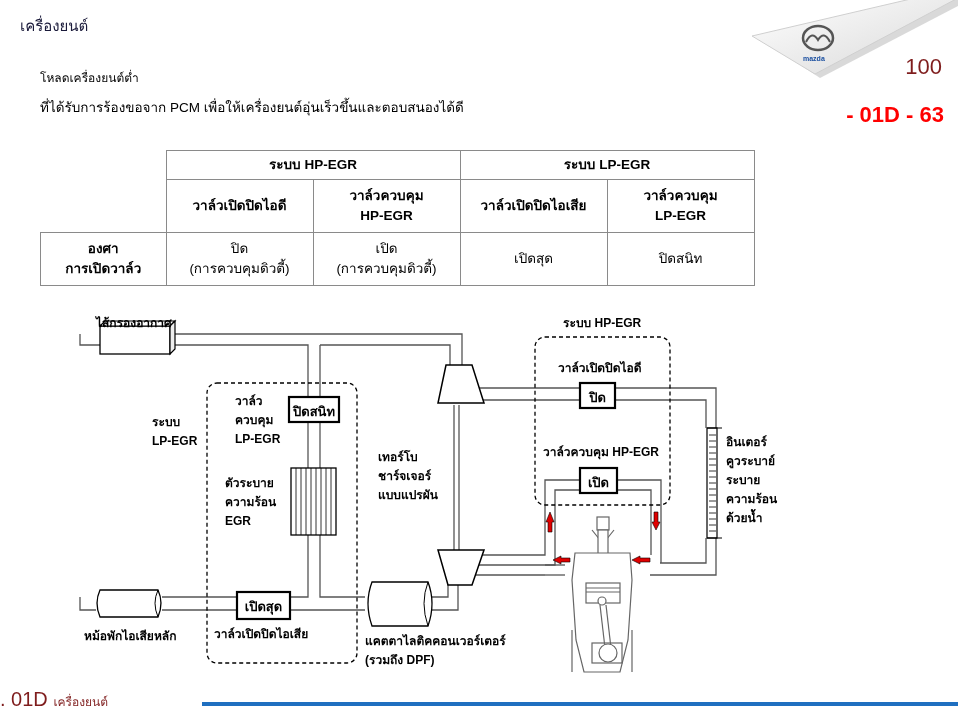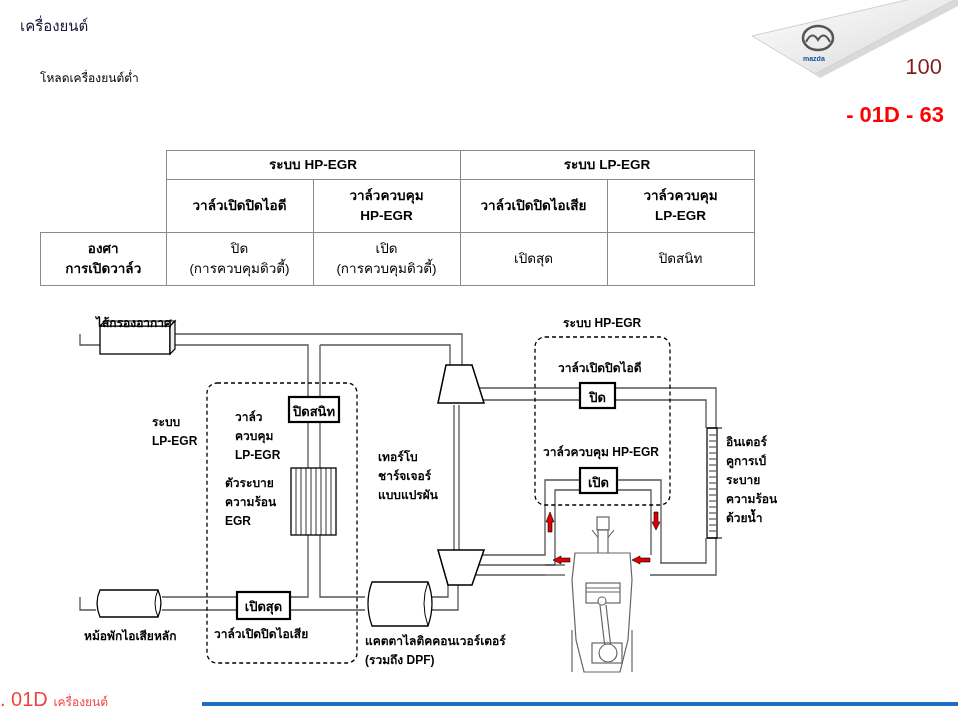--- a/index.html
+++ b/index.html
@@ -15,21 +15,21 @@
   .para { position:absolute; left:40px; top:97px; width:730px; font-family:"Liberation Sans", sans-serif;
           font-size:13.5px; line-height:21px; }
   table.valves { position:absolute; left:40px; top:150px; border-collapse:collapse;
                  font-family:"Liberation Sans", sans-serif; font-size:13.5px; }
   table.valves td { border:1px solid #8a8a8a; text-align:center; vertical-align:middle; padding:2px 6px; line-height:20px; }
   table.valves td.blank { border-top:none; border-left:none; }
   table.valves .b { font-weight:bold; }
   svg.diagram { position:absolute; left:0; top:0; }
   .lbl { position:absolute; font-family:"Liberation Sans", sans-serif; font-size:12px; font-weight:bold; line-height:19px; }
   .vbox-txt { position:absolute; font-family:"Liberation Sans", sans-serif; font-size:13px; font-weight:bold; text-align:center; }
-  .footer-code { position:absolute; left:0; top:688px; font-family:"Liberation Sans", sans-serif; font-size:20px; color:#ef4444; }
+  .footer-code { position:absolute; left:0; top:688px; font-family:"Liberation Sans", sans-serif; font-size:20px; color:#7f1d1d; }
   .footer-code span.small { font-size:12px; }
   .footer-rule { position:absolute; left:202px; top:702px; width:756px; height:4px; background:#1f6fc0; }
 </style>
 </head>
 <body>
 
 <div class="hdr-title">เครื่องยนต์</div>
 
 <svg class="logo-band" width="958" height="120">
   <defs>
@@ -44,20 +44,21 @@
     <ellipse cx="818" cy="38" rx="15" ry="12" fill="none" stroke="#555" stroke-width="2.5"></ellipse>
     <path d="M806,42 Q812,30 818,40 Q824,30 830,42" fill="none" stroke="#555" stroke-width="2"></path>
   </g>
   <text x="803" y="61" font-family="Liberation Sans, sans-serif" font-size="7" fill="#1a4fa0" font-weight="bold">mazda</text>
 </svg>
 <div class="page-num">100</div>
 <div class="page-code">- 01D - 63</div>
 
 <div class="sec-title">โหลดเครื่องยนต์ต่ำ</div>
 <div class="para">
+  <div>ที่ได้รับการร้องขอจาก PCM เพื่อให้เครื่องยนต์อุ่นเร็วขึ้นและตอบสนองได้ดี</div>
 </div>
 
 <table class="valves">
   <tbody>
       <tr>
     <td class="blank" rowspan="2" style="width:113px;"></td>
     <td colspan="2" class="b" style="height:24px;">ระบบ HP-EGR</td>
     <td colspan="2" class="b">ระบบ LP-EGR</td>
   </tr>
   <tr>
@@ -231,21 +232,21 @@
     <polygon points="553,560 561,556 561,558 570,558 570,562 561,562 561,564"></polygon>
     <polygon points="632,560 640,556 640,558 650,558 650,562 640,562 640,564"></polygon>
   </g>
 </svg>
 
 <div class="lbl" style="left:96px;top:292px;margin-top:22px;">ไส้กรองอากาศ</div>
 <div class="lbl" style="left:152px;top:413px;">
   <div>ระบบ</div>
   <div>LP-EGR</div>
 </div>
-<div class="lbl" style="left:235px;top:408px;">
+<div class="lbl" style="left:235px;top:392px;">
   <div>วาล์ว</div>
   <div>ควบคุม</div>
   <div>LP-EGR</div>
 </div>
 <div class="vbox-txt" style="left:289px;top:401px;width:50px;">ปิดสนิท</div>
 <div class="lbl" style="left:225px;top:474px;">
   <div>ตัวระบาย</div>
   <div>ความร้อน</div>
   <div>EGR</div>
 </div>
@@ -261,21 +262,21 @@
   <div>ชาร์จเจอร์</div>
   <div>แบบแปรผัน</div>
 </div>
 <div class="lbl" style="left:563px;top:314px;">ระบบ HP-EGR</div>
 <div class="lbl" style="left:558px;top:359px;">วาล์วเปิดปิดไอดี</div>
 <div class="vbox-txt" style="left:580px;top:387px;width:35px;">ปิด</div>
 <div class="lbl" style="left:543px;top:443px;">วาล์วควบคุม HP-EGR</div>
 <div class="vbox-txt" style="left:580px;top:472px;width:37px;">เปิด</div>
 <div class="lbl" style="left:726px;top:433px;">
   <div>อินเตอร์</div>
-  <div>คูการเป์</div>
+  <div>คูวระบาย์</div>
   <div>ระบาย</div>
   <div>ความร้อน</div>
   <div>ด้วยน้ำ</div>
 </div>
 
 <div class="footer-code">
   <span>. 01D</span>
   <span class="small">เครื่องยนต์</span>
 </div>
 <div class="footer-rule"></div>

